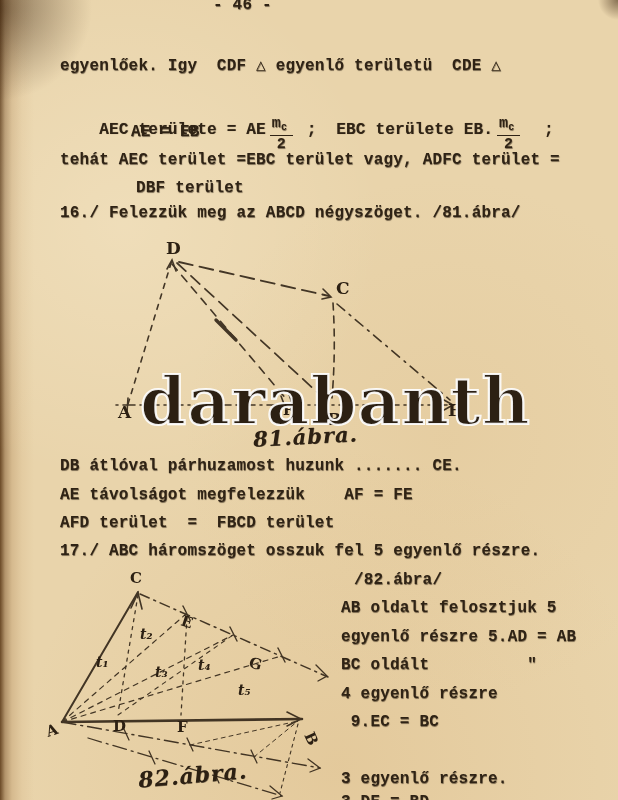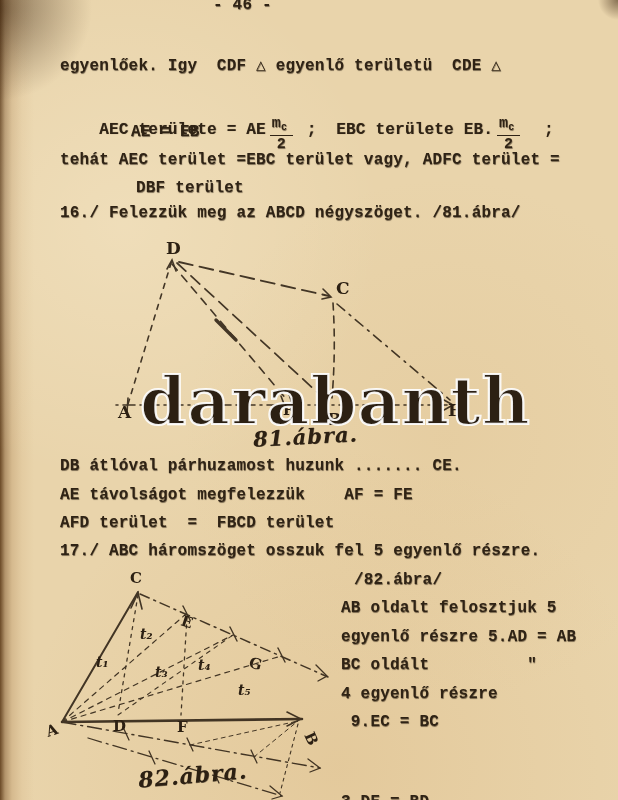--- a/index.html
+++ b/index.html
@@ -88,20 +88,21 @@
   <div class="tline" style="left:60px;top:485px;">AE távolságot megfelezzük    AF = FE</div>
   <div class="tline" style="left:60px;top:513px;">AFD terület  =  FBCD terület</div>
   <div class="tline" style="left:60px;top:541px;">17./ ABC háromszöget osszuk fel 5 egyenlő részre.</div>
 
   <div class="tline" style="left:341px;top:570px;margin-left:13px;">/82.ábra/</div>
   <div class="tline" style="left:341px;top:598px;">AB oldalt felosztjuk 5</div>
   <div class="tline" style="left:341px;top:627px;">egyenlő részre 5.AD = AB</div>
   <div class="tline" style="left:341px;top:655px;">BC oldált          "</div>
   <div class="tline" style="left:341px;top:684px;">4 egyenlő részre</div>
   <div class="tline" style="left:341px;top:712px;"> 9.EC = BC</div>
+  <div class="tline" style="left:341px;top:769px;">3 egyenlő részre.</div>
   <div class="tline" style="left:341px;top:792px;">3.DE = BD</div>
 
   <svg class="figsvg" style="left:30px;top:565px;" width="300" height="235" viewBox="0 0 300 235">
     <g stroke="#2c2013" fill="none" stroke-linecap="round" opacity="0.88">
       <line x1="32" y1="157" x2="108" y2="27" stroke-width="2"></line>
       <line x1="32" y1="157" x2="272" y2="154" stroke-width="2.6"></line>
       <polyline points="257,147 271,154 257,161" stroke-width="1.6"></polyline>
       <polyline points="101,43 108,28 112,44" stroke-width="1.6"></polyline>
       <line x1="110" y1="29" x2="298" y2="112" stroke-width="1.5" stroke-dasharray="10 5 2 5"></line>
       <line x1="153" y1="41" x2="160" y2="55" stroke-width="1.4"></line>

